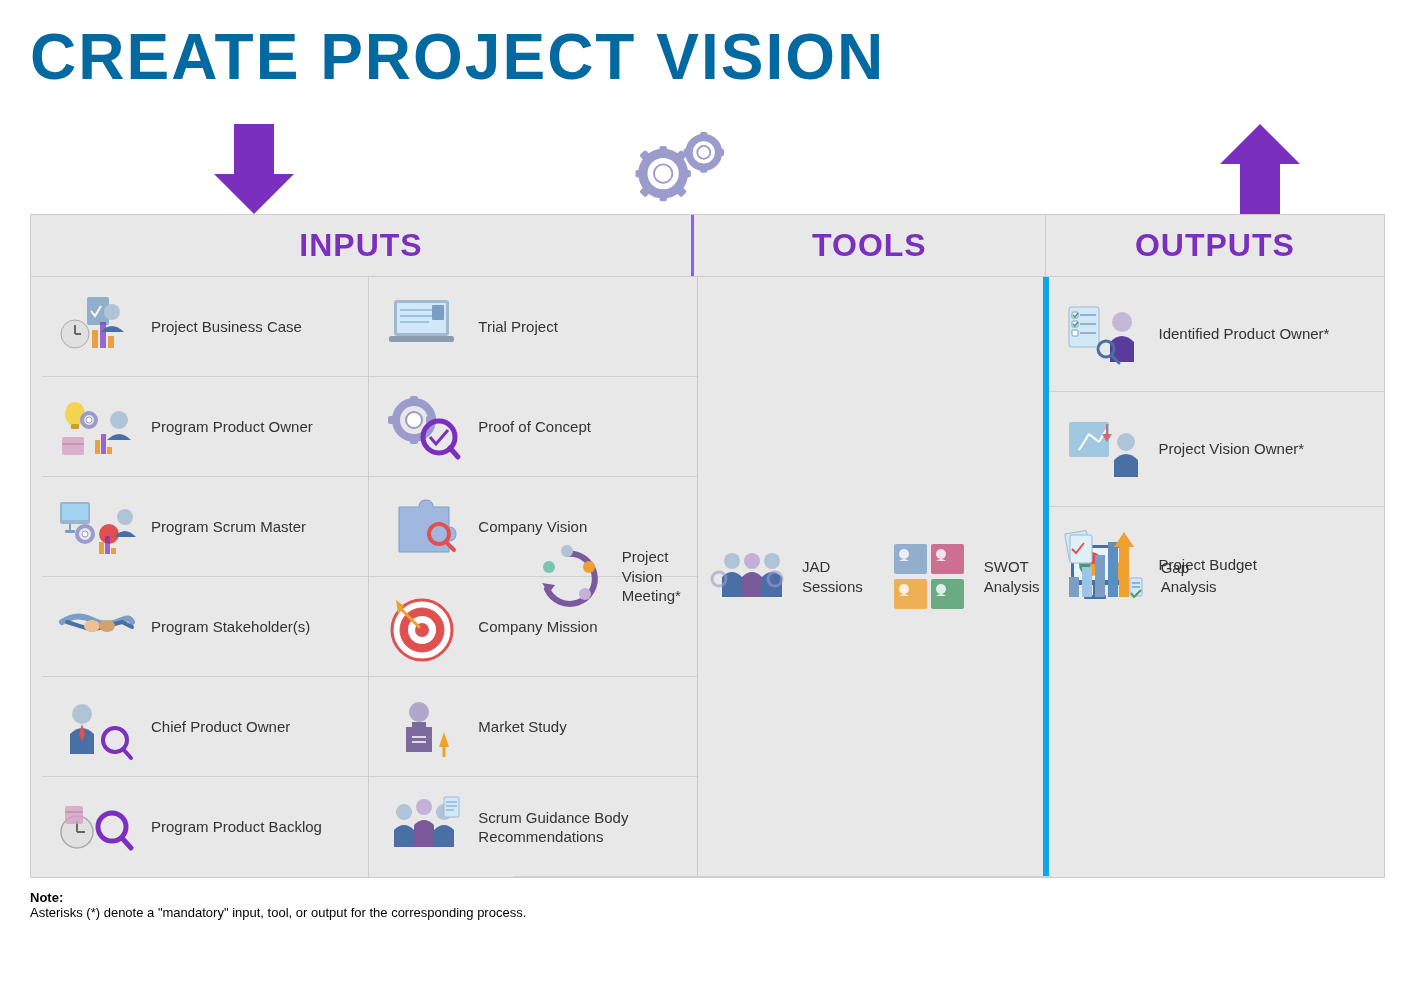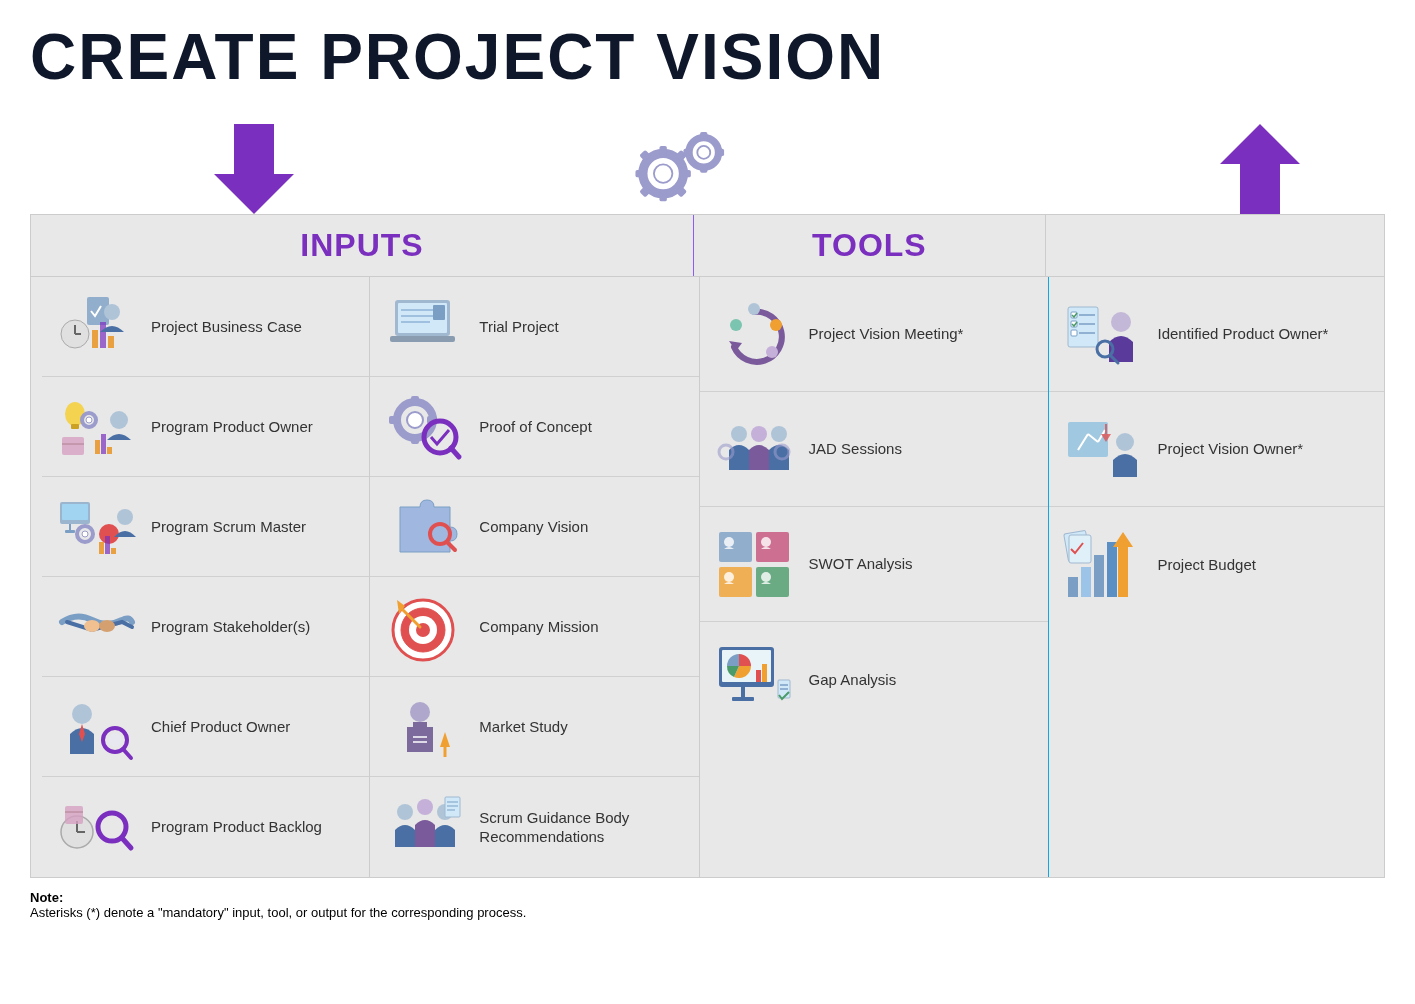--- a/index.html
+++ b/index.html
@@ -6,21 +6,21 @@
     body {
       font-family: Arial, sans-serif;
       background: #fff;
       padding: 20px 30px;
       width: 1415px;
       min-height: 1004px;
     }
     h1.main-title {
       font-size: 64px;
       font-weight: 900;
-      color: #0f172a;
+      color: #0369a1;
       letter-spacing: 2px;
       margin-bottom: 10px;
     }
     .arrows-row {
       display: flex;
       width: 100%;
       margin-bottom: 0;
       align-items: flex-end;
       height: 110px;
     }
@@ -57,21 +57,21 @@
       border: 1px solid #ccc;
     }
     .section-header {
       padding: 12px 0;
       text-align: center;
       font-size: 32px;
       font-weight: 900;
       color: #7b2fbe;
       letter-spacing: 1px;
     }
-    .col-inputs { width: 49%; border-right: 1px solid #8b5cf6; }
+    .col-inputs { width: 49%; border-right: 3px solid #8b5cf6; }
     .col-tools { width: 26%; border-right: 1px solid #ccc; }
     .col-outputs { width: 25%; }
 
     .main-grid {
       display: flex;
       width: 100%;
       background: #e8e8e8;
       border: 1px solid #ccc;
       border-top: none;
     }
@@ -88,23 +88,24 @@
       display: flex;
       flex-direction: column;
     }
     .inputs-right {
       width: 50%;
       display: flex;
       flex-direction: column;
     }
     .tools-col {
       width: 26%;
-      border-right: 1px solid #0ea5e9;
-      display: flex;
-      flex-direction: column;
+      border-right: 6px solid #0ea5e9;
+      display: flex;
+      flex-direction: row;
+      justify-content: center;
     }
     .outputs-col {
       width: 25%;
       display: flex;
       flex-direction: column;
     }
 
     .item-row {
       display: flex;
       align-items: center;
@@ -181,20 +182,21 @@
   <div class="arrow-up-container" style="margin-left:auto; margin-right:10px;">
     <svg class="arrow-svg" viewBox="0 0 80 90">
       <polygon points="0,40 20,40 20,90 60,90 60,40 80,40 40,0" fill="#7b2fbe"></polygon>
     </svg>
   </div>
 </div>
 
 <div class="section-headers">
   <div class="section-header col-inputs">INPUTS</div>
   <div class="section-header col-tools">TOOLS</div>
+  <div class="section-header col-outputs">OUTPUTS</div>
 </div>
 
 <div class="main-grid">
 
   <div class="inputs-col">
 
     <div class="inputs-left">
 
       <div class="item-row">
         <div class="item-icon">

